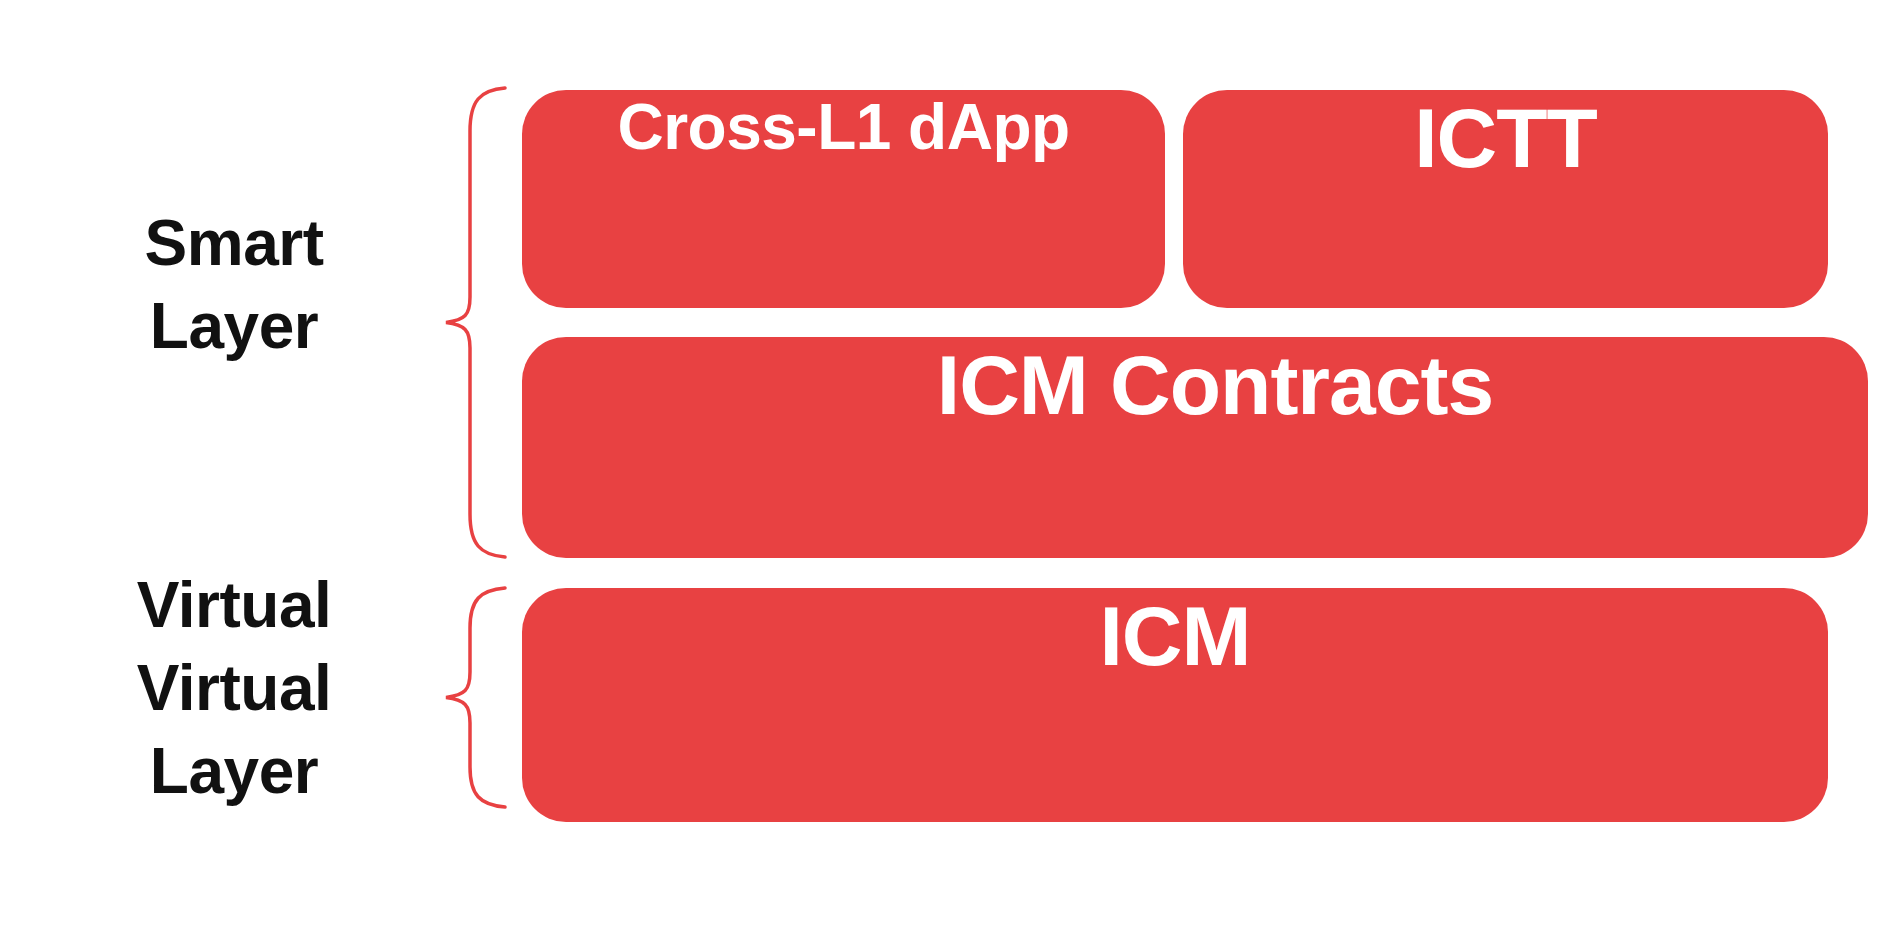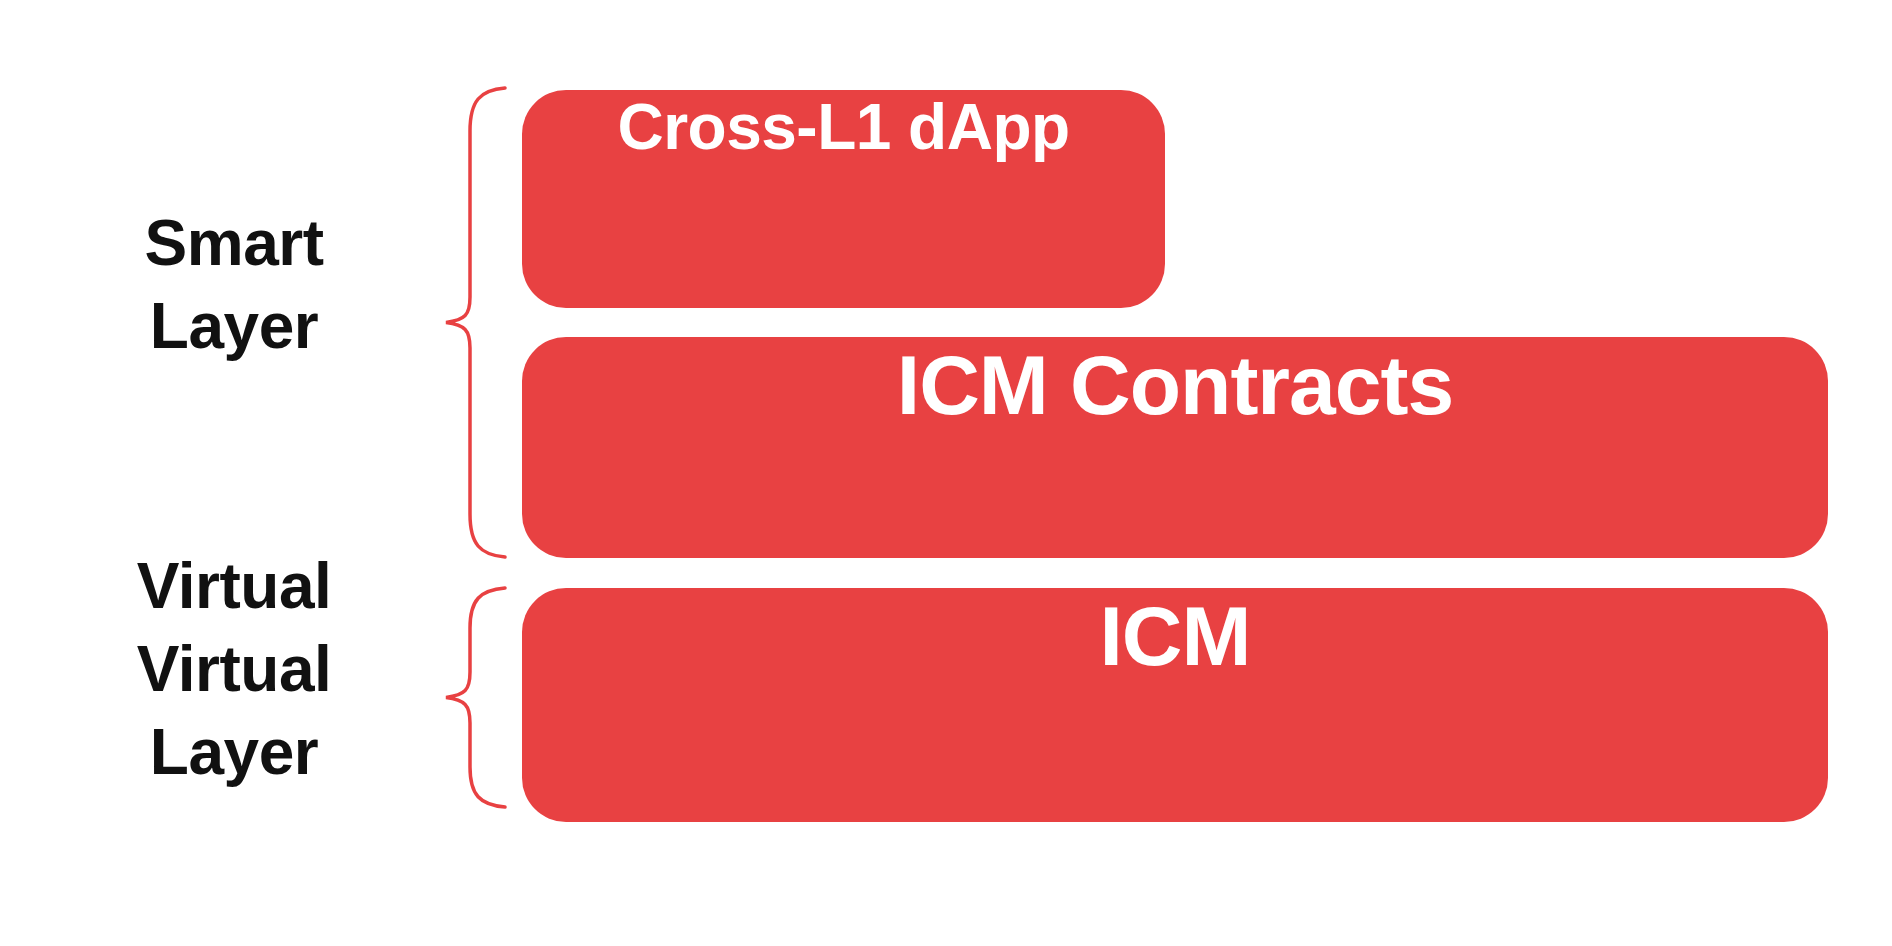--- a/index.html
+++ b/index.html
@@ -20,21 +20,21 @@
   }
   .side-label{
     position:absolute;left:0;width:432px;
     text-align:center;
     font-weight:bold;
     font-size:64px;line-height:83px;
     letter-spacing:-0.5px;
     color:var(--text-black);
   }
   #lbl-smart-contract{top:202px;}
-  #lbl-virtual-machine{top:545px;}
+  #lbl-virtual-machine{top:564px;}
   .braces{
     position:absolute;left:0;top:0;width:1892px;height:946px;
     pointer-events:none;
   }
   .brace{
     fill:none;
     stroke:var(--brace-red);
     stroke-width:3.5;
     stroke-linecap:round;
   }
@@ -42,21 +42,21 @@
     position:absolute;
     background:var(--block-red);
     border-radius:44px;
     display:flex;align-items:flex-start;justify-content:center;
     color:var(--block-text);
     font-weight:bold;
     letter-spacing:-1px;
   }
   #block-cross-l1-dapp{left:504px;top:90px;width:643px;height:218px;font-size:64px;letter-spacing:-0.5px;}
   #block-ictt{left:1165px;top:90px;width:645px;height:218px;font-size:84px;}
-  #block-icm-contracts{left:504px;top:337px;width:1306px;height:221px;font-size:84px;}
+  #block-icm-contracts{left:504px;top:337px;width:1306px;height:221px;font-size:84px;padding-left:40px;}
   #block-icm{left:504px;top:588px;width:1306px;height:234px;font-size:84px;}
 </style>
 </head>
 <body>
 
 <div class="canvas">
 
   <div class="side-label" id="lbl-smart-contract">
     <div>Smart</div>
     <div>Layer</div>
@@ -82,20 +82,23 @@
              C 452,690 447,695 428,697.5
              C 447,700 452,705 452,723
              L 452,767
              C 452,795 462,805 487,807"></path>
   </svg>
 
   <div class="block" id="block-cross-l1-dapp">
     <span>Cross-L1 dApp</span>
   </div>
 
+  <div class="block" id="block-ictt">
+    <span>ICTT</span>
+  </div>
 
   <div class="block" id="block-icm-contracts">
     <span>ICM Contracts</span>
   </div>
 
   <div class="block" id="block-icm">
     <span>ICM</span>
   </div>
 
 </div>

